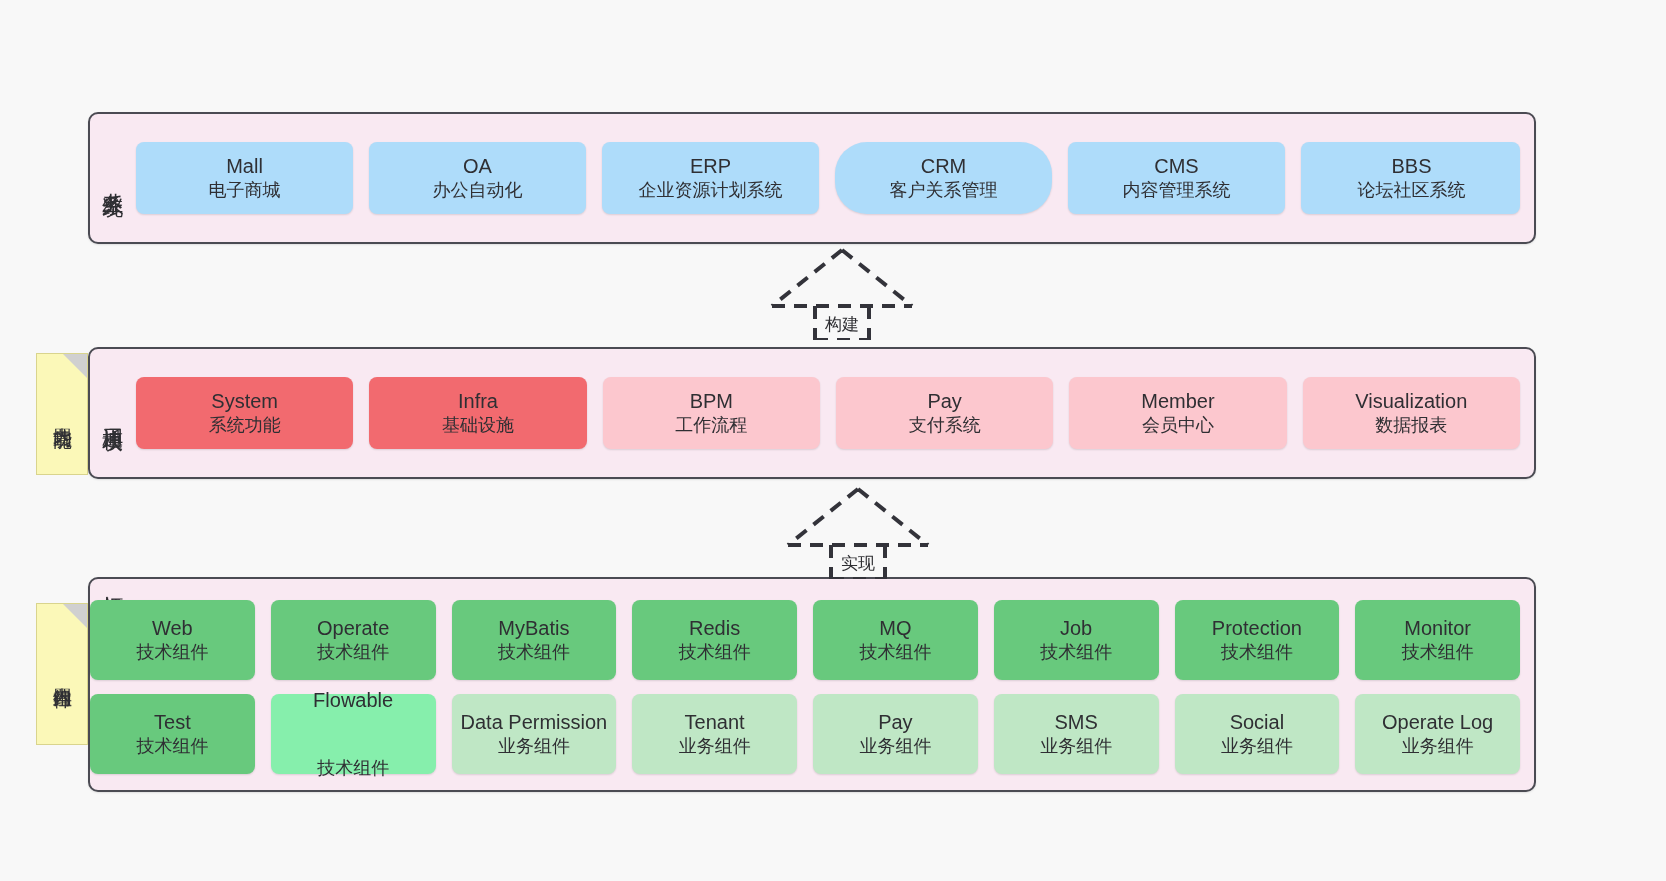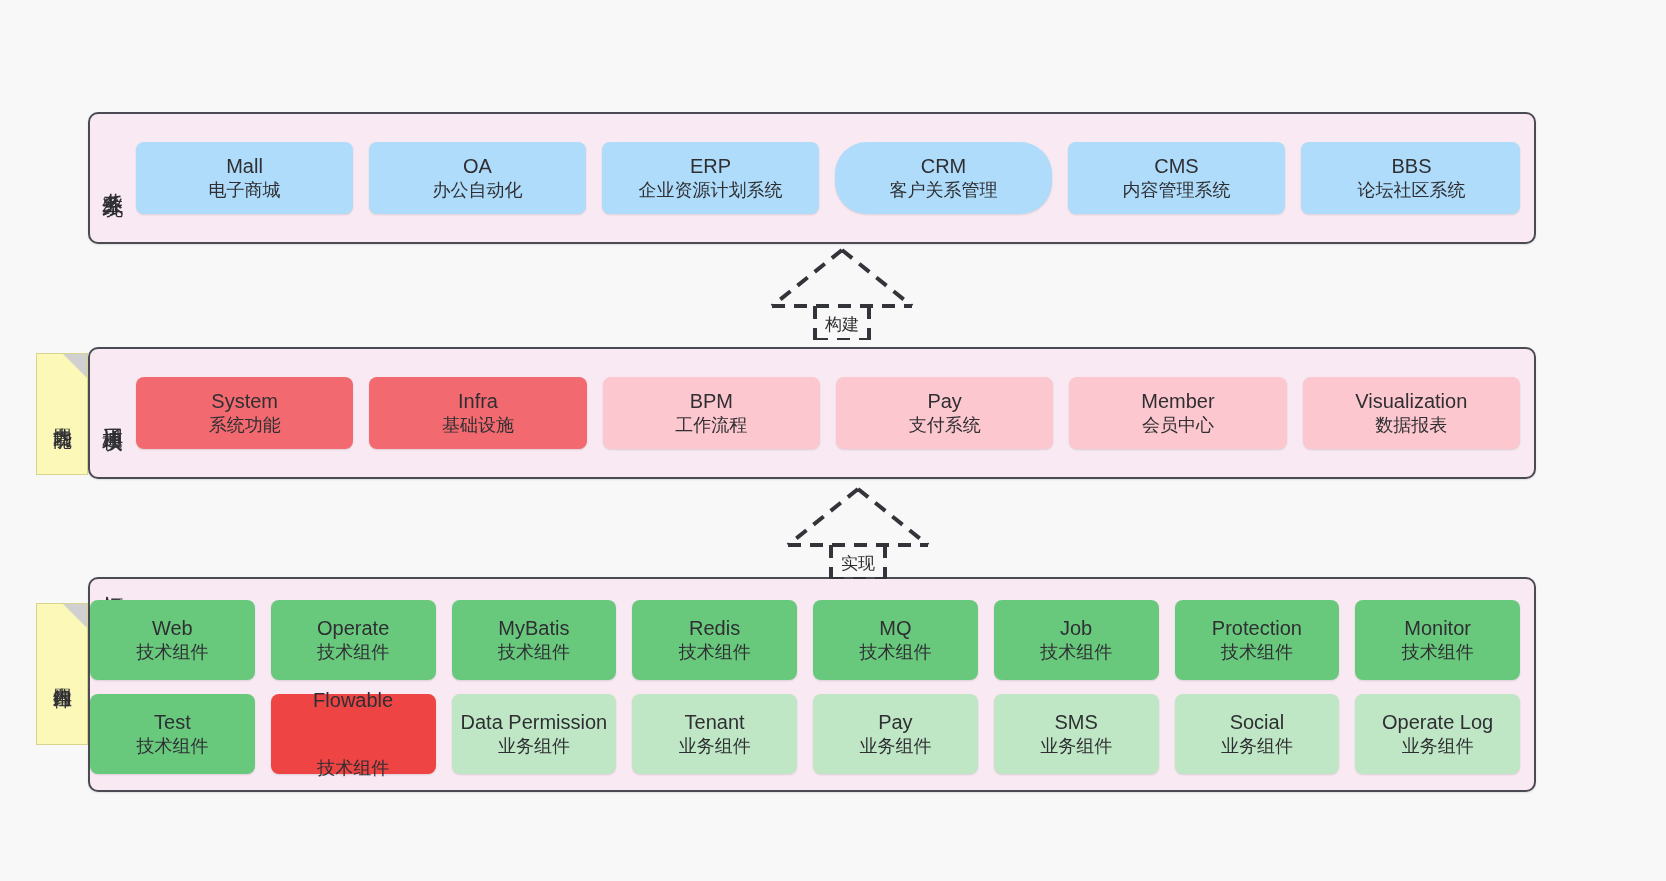--- a/index.html
+++ b/index.html
@@ -261,21 +261,21 @@
         <div class="cell c-green" style="background: rgb(104, 201, 125);">
           <span class="t1">Monitor</span>
           <span class="t2">技术组件</span>
         </div>
       </div>
       <div class="row">
         <div class="cell c-green" style="background: rgb(104, 201, 125);">
           <span class="t1">Test</span>
           <span class="t2">技术组件</span>
         </div>
-        <div class="cell c-green" style="background: #ef4444; gap: 44px;">
+        <div class="cell c-green" style="background: #86efac; gap: 44px;">
           <span class="t1">Flowable</span>
           <span class="t2">技术组件</span>
         </div>
         <div class="cell c-lightgreen" style="background: rgb(191, 231, 197);">
           <span class="t1">Data Permission</span>
           <span class="t2">业务组件</span>
         </div>
         <div class="cell c-lightgreen" style="background: rgb(191, 231, 197);">
           <span class="t1">Tenant</span>
           <span class="t2">业务组件</span>

